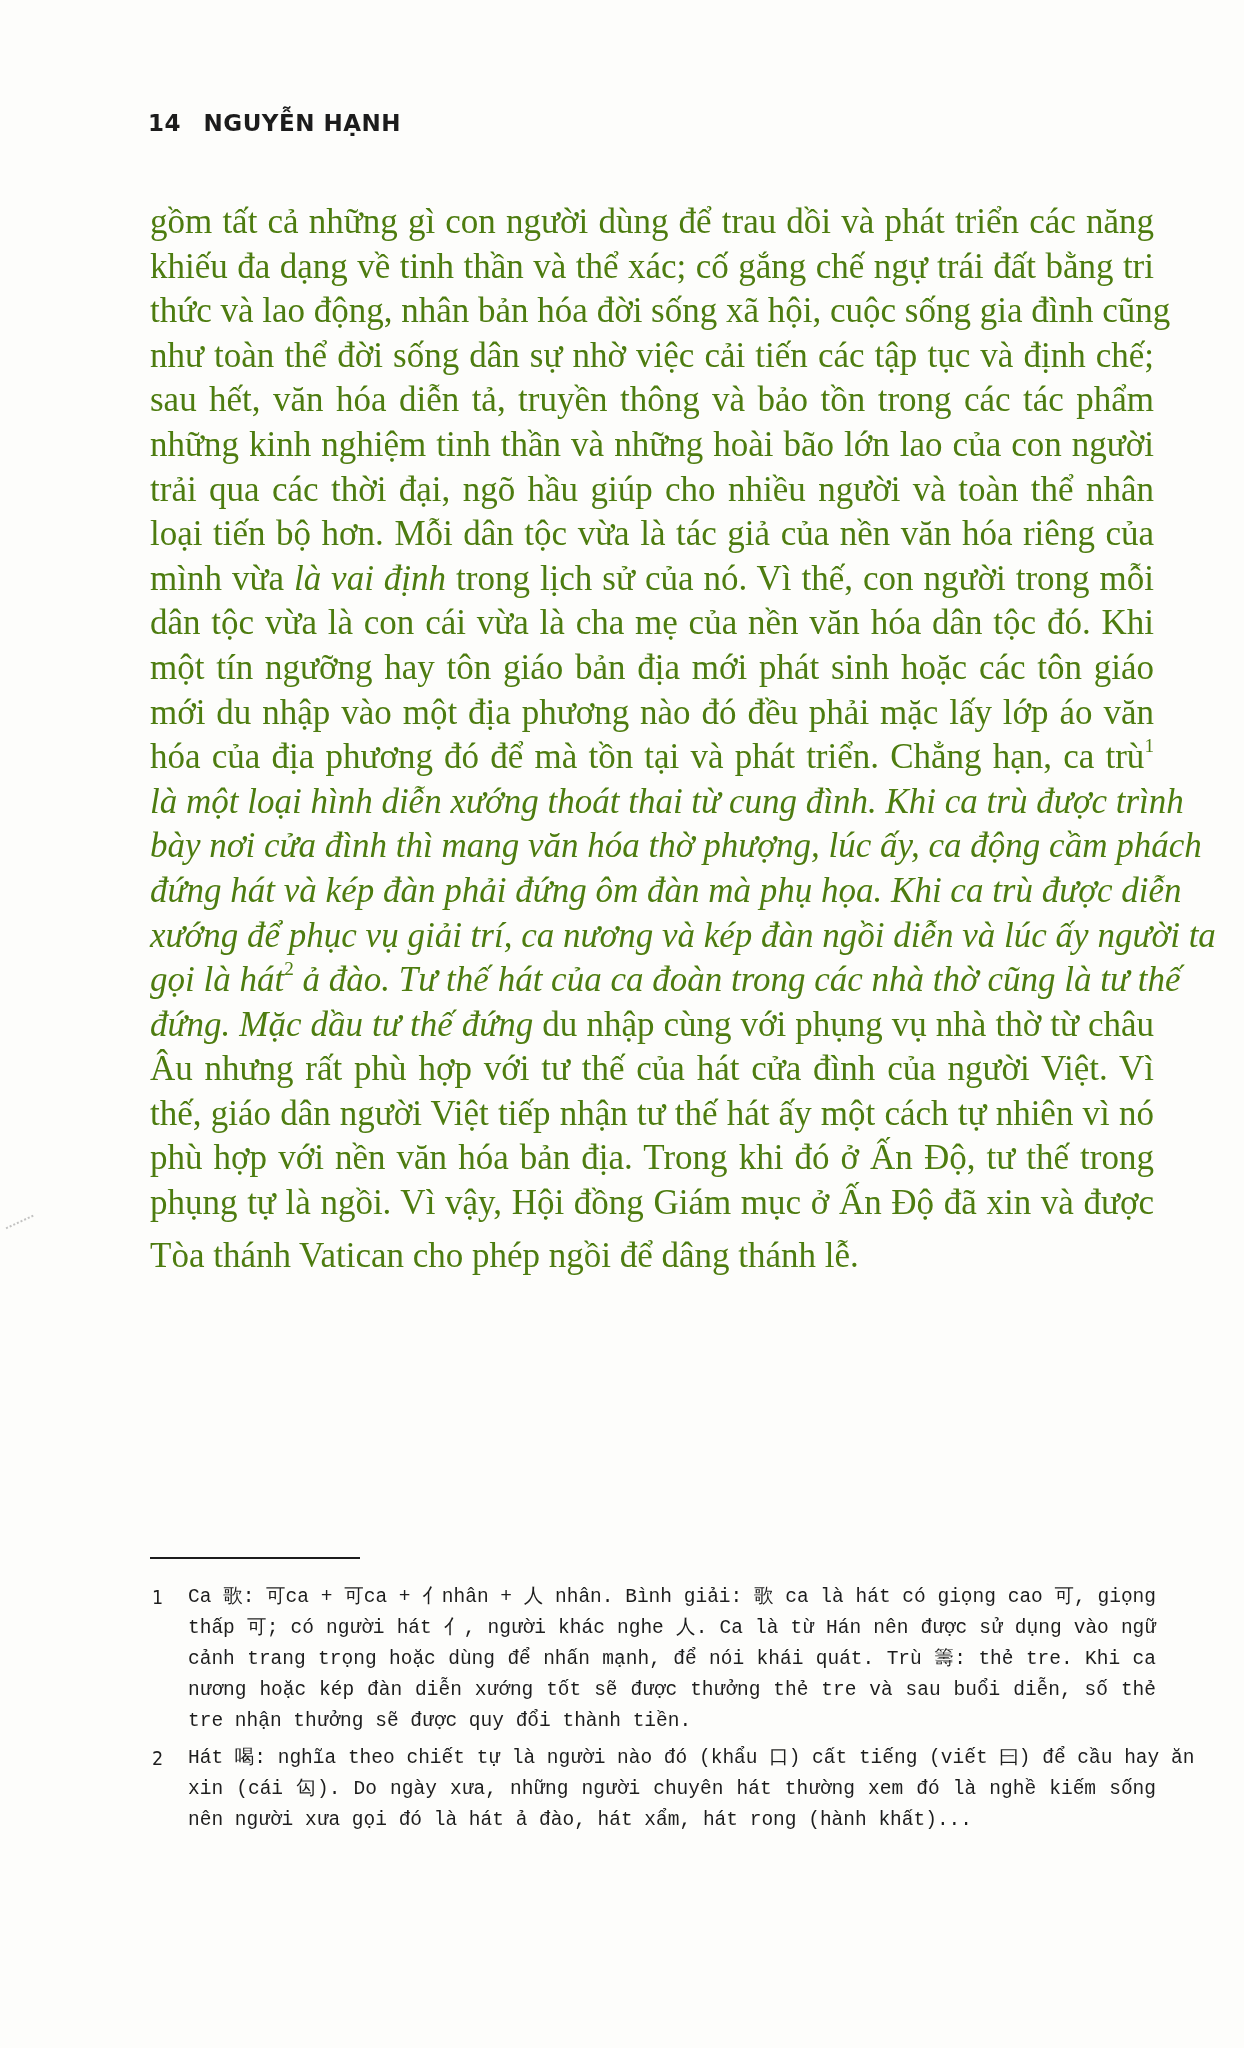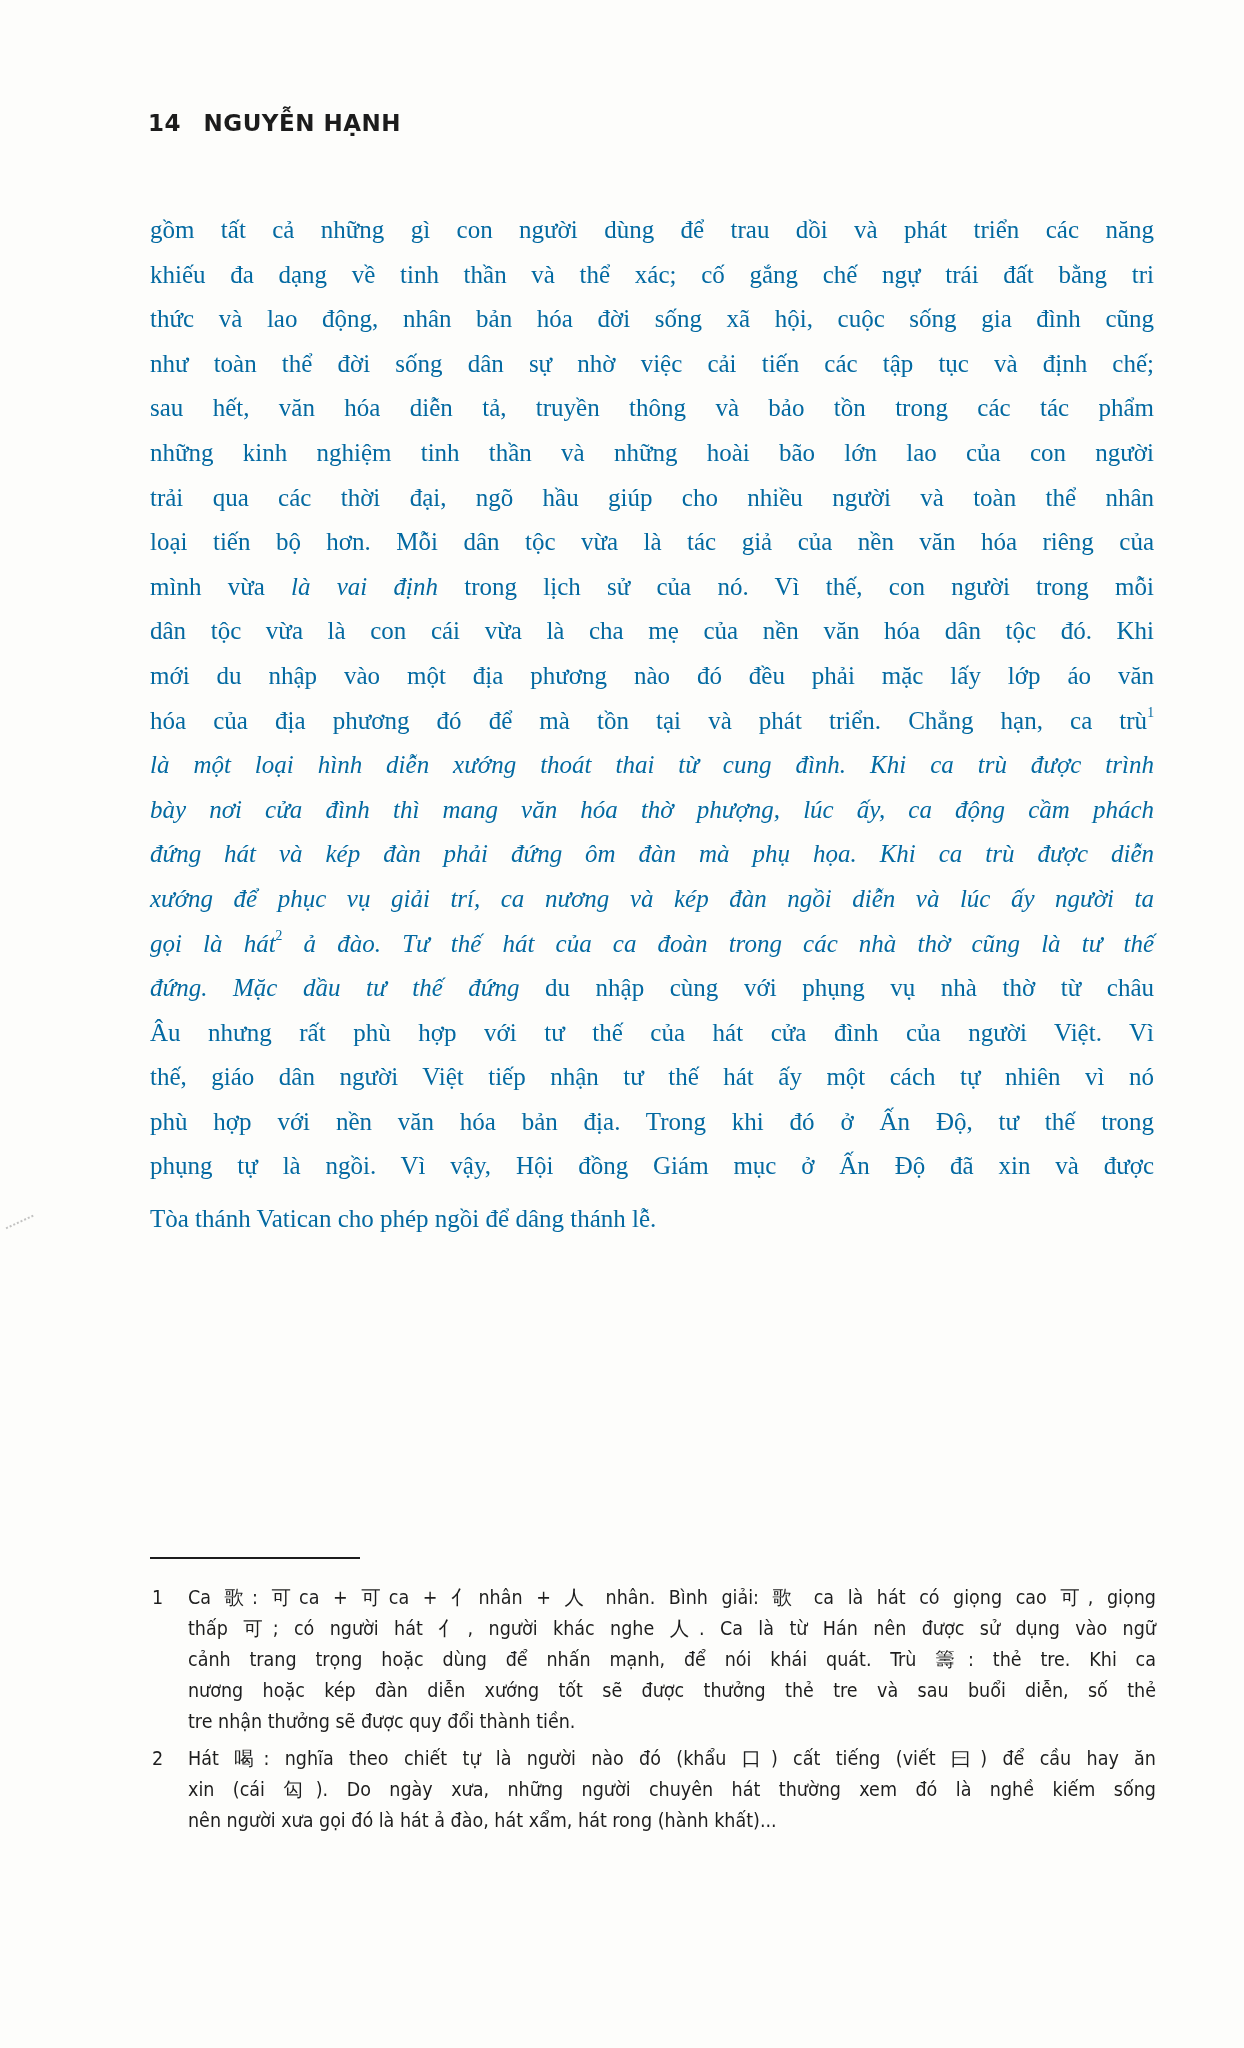--- a/index.html
+++ b/index.html
@@ -11,23 +11,23 @@
   }
   .page { position: absolute; left: 0; top: 0; width: 1036px; height: 2048px; }
   .running-head {
     position: absolute; left: 148px; top: 110px;
     font-family: "DejaVu Sans", sans-serif; font-weight: bold;
     font-size: 23px; letter-spacing: 0.5px; color: #1c1c1c;
     white-space: nowrap;
   }
   .running-head .pageno { margin-right: 14px; }
   .body-text {
-    position: absolute; left: 150px; top: 208px; width: 1004px;
+    position: absolute; left: 150px; top: 200px; width: 1004px;
     font-family: "Liberation Serif", serif;
-    font-size: 25px; line-height: 44.6px; color: #0369a1;
+    font-size: 35px; line-height: 44.6px; color: #4d7c0f;
   }
   .body-text .line {
     display: block; white-space: nowrap;
     text-align: justify; text-align-last: justify;
     height: 44.6px;
   }
   .body-text .line.last { text-align-last: left; margin-top: 8px; }
   .it { font-style: italic; }
   sup { font-size: 0.55em; line-height: 0; vertical-align: 0.85em; }
   .fn-rule {
@@ -37,21 +37,21 @@
   .footnotes {
     position: absolute; left: 150px; top: 1582px; width: 1006px;
     font-family: "DejaVu Sans Condensed", "DejaVu Sans", sans-serif;
     font-stretch: condensed;
     font-size: 19.5px; line-height: 31px; color: #1d1d1d;
   }
   .fn { position: relative; padding-left: 38px; margin-bottom: 6px; }
   .fn .num { position: absolute; left: 2px; top: 0; }
   .fn .fline {
     display: block; white-space: nowrap;
-    text-align: justify; text-align-last: justify; height: 31px;
+    text-align: justify; text-align-last: justify; height: 31px; font-family: Liberation Mono, monospace;
   }
   .fn .fline.last { text-align-last: left; }
   .smudge {
     position: absolute; left: 0; top: 1200px; width: 30px; height: 22px;
     border-bottom: 2px dotted #888; transform: rotate(-25deg); opacity: 0.5;
   }
 </style>
 </head>
 <body>
 
@@ -66,20 +66,21 @@
       <span class="line"><span>gồm tất cả những gì con người dùng để trau dồi và phát triển các năng</span></span>
       <span class="line"><span>khiếu đa dạng về tinh thần và thể xác; cố gắng chế ngự trái đất bằng tri</span></span>
       <span class="line"><span>thức và lao động, nhân bản hóa đời sống xã hội, cuộc sống gia đình cũng</span></span>
       <span class="line"><span>như toàn thể đời sống dân sự nhờ việc cải tiến các tập tục và định chế;</span></span>
       <span class="line"><span>sau hết, văn hóa diễn tả, truyền thông và bảo tồn trong các tác phẩm</span></span>
       <span class="line"><span>những kinh nghiệm tinh thần và những hoài bão lớn lao của con người</span></span>
       <span class="line"><span>trải qua các thời đại, ngõ hầu giúp cho nhiều người và toàn thể nhân</span></span>
       <span class="line"><span>loại tiến bộ hơn. Mỗi dân tộc vừa là tác giả của nền văn hóa riêng của</span></span>
       <span class="line"><span>mình vừa </span><span class="it">là vai định</span><span> trong lịch sử của nó. Vì thế, con người trong mỗi</span></span>
       <span class="line"><span>dân tộc vừa là con cái vừa là cha mẹ của nền văn hóa dân tộc đó. Khi</span></span>
+      <span class="line"><span>một tín ngưỡng hay tôn giáo bản địa mới phát sinh hoặc các tôn giáo</span></span>
       <span class="line"><span>mới du nhập vào một địa phương nào đó đều phải mặc lấy lớp áo văn</span></span>
       <span class="line"><span>hóa của địa phương đó để mà tồn tại và phát triển. Chẳng hạn, ca trù</span><sup>1</sup></span>
       <span class="line"><span class="it">là một loại hình diễn xướng thoát thai từ cung đình. Khi ca trù được trình</span></span>
       <span class="line"><span class="it">bày nơi cửa đình thì mang văn hóa thờ phượng, lúc ấy, ca động cầm phách</span></span>
       <span class="line"><span class="it">đứng hát và kép đàn phải đứng ôm đàn mà phụ họa. Khi ca trù được diễn</span></span>
       <span class="line"><span class="it">xướng để phục vụ giải trí, ca nương và kép đàn ngồi diễn và lúc ấy người ta</span></span>
       <span class="line"><span class="it">gọi là hát</span><sup>2</sup><span class="it"> ả đào. Tư thế hát của ca đoàn trong các nhà thờ cũng là tư thế</span></span>
       <span class="line"><span class="it">đứng. Mặc dầu tư thế đứng</span><span> du nhập cùng với phụng vụ nhà thờ từ châu</span></span>
       <span class="line"><span>Âu nhưng rất phù hợp với tư thế của hát cửa đình của người Việt. Vì</span></span>
       <span class="line"><span>thế, giáo dân người Việt tiếp nhận tư thế hát ấy một cách tự nhiên vì nó</span></span>

